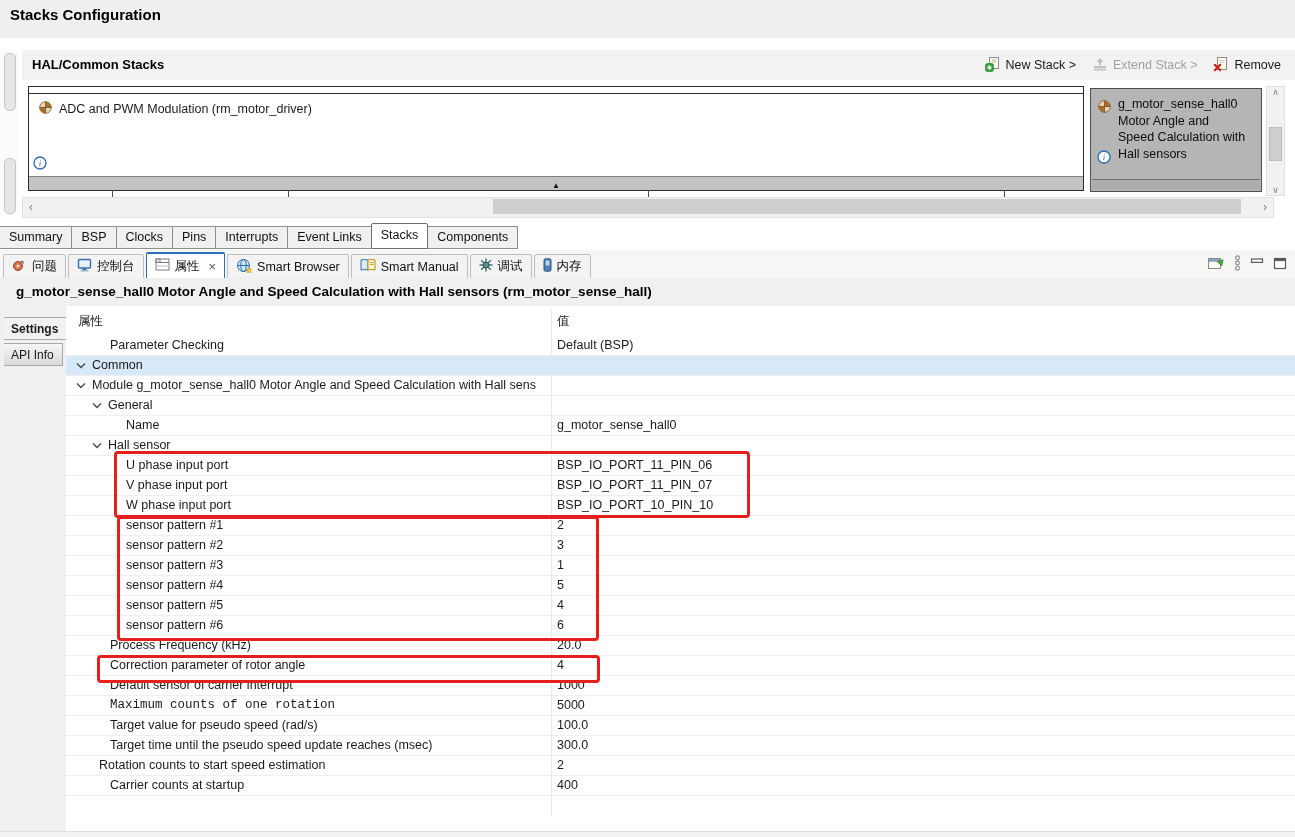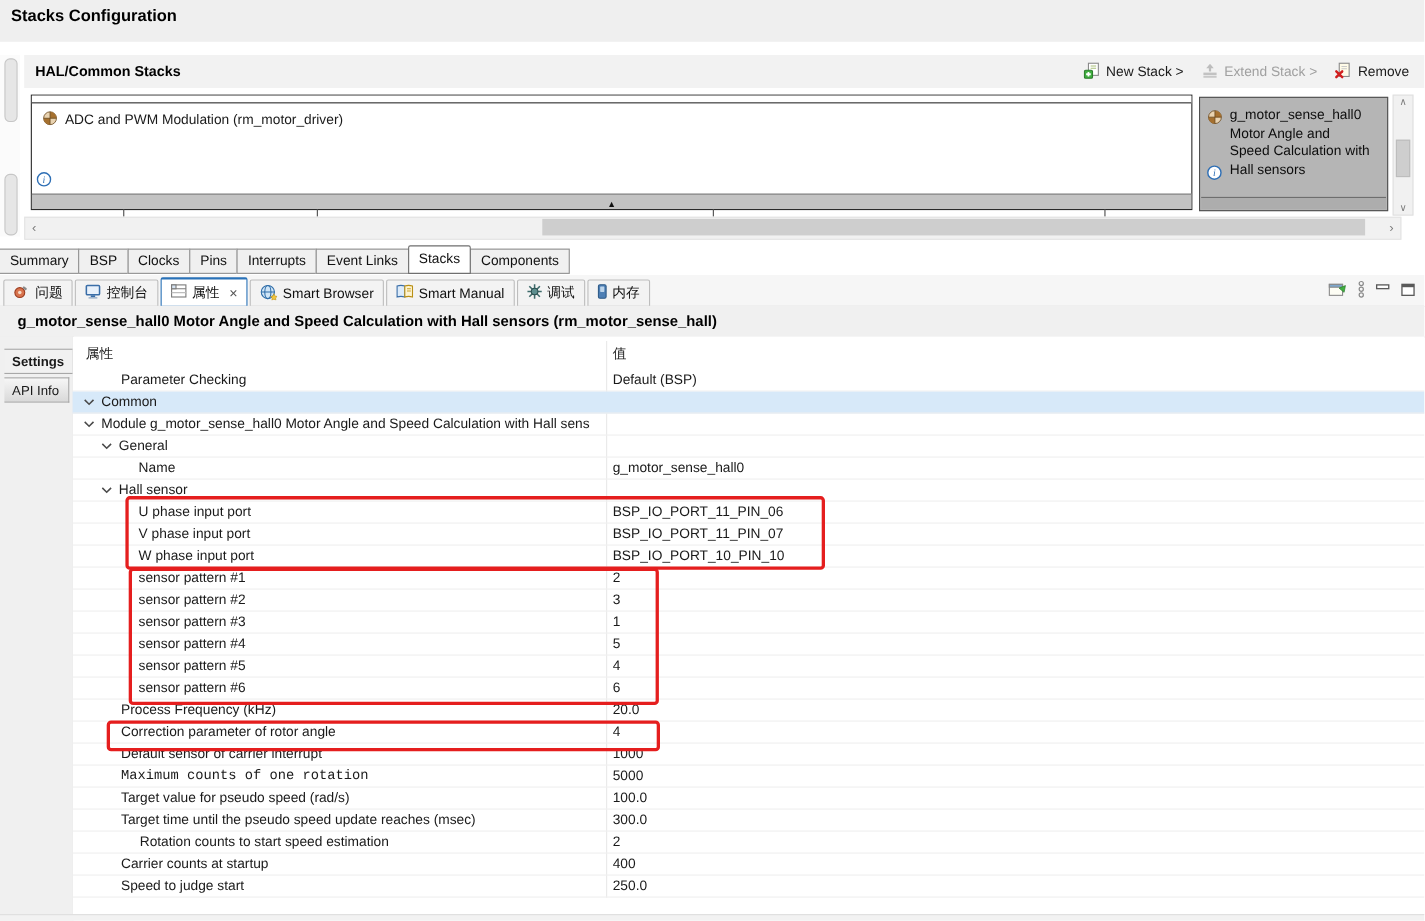--- a/index.html
+++ b/index.html
@@ -478,39 +478,32 @@
             <div class="val">100.0</div>
           </div>
           <div class="prow">
             <div class="lbl" style="padding-left: 26px;">
               <span class="sp"></span>
               <span>Target time until the pseudo speed update reaches (msec)</span>
             </div>
             <div class="val">300.0</div>
           </div>
           <div class="prow">
-            <div class="lbl" style="padding-left: 43px;">
+            <div class="lbl" style="padding-left: 15px;">
               <span class="sp"></span>
               <span>Rotation counts to start speed estimation</span>
             </div>
             <div class="val">2</div>
           </div>
           <div class="prow">
             <div class="lbl" style="padding-left: 26px;">
               <span class="sp"></span>
               <span>Carrier counts at startup</span>
             </div>
             <div class="val">400</div>
-          </div>
-          <div class="prow">
-            <div class="lbl" style="padding-left: 26px;">
-              <span class="sp"></span>
-              <span>Speed to judge start</span>
-            </div>
-            <div class="val">250.0</div>
           </div>
         </div>
     </div>
   </div>
 
   <div class="abs redbox rb1"></div>
   <div class="abs redbox rb2"></div>
   <div class="abs redbox rb3"></div>
 
   <div class="abs bottomstrip"></div>

